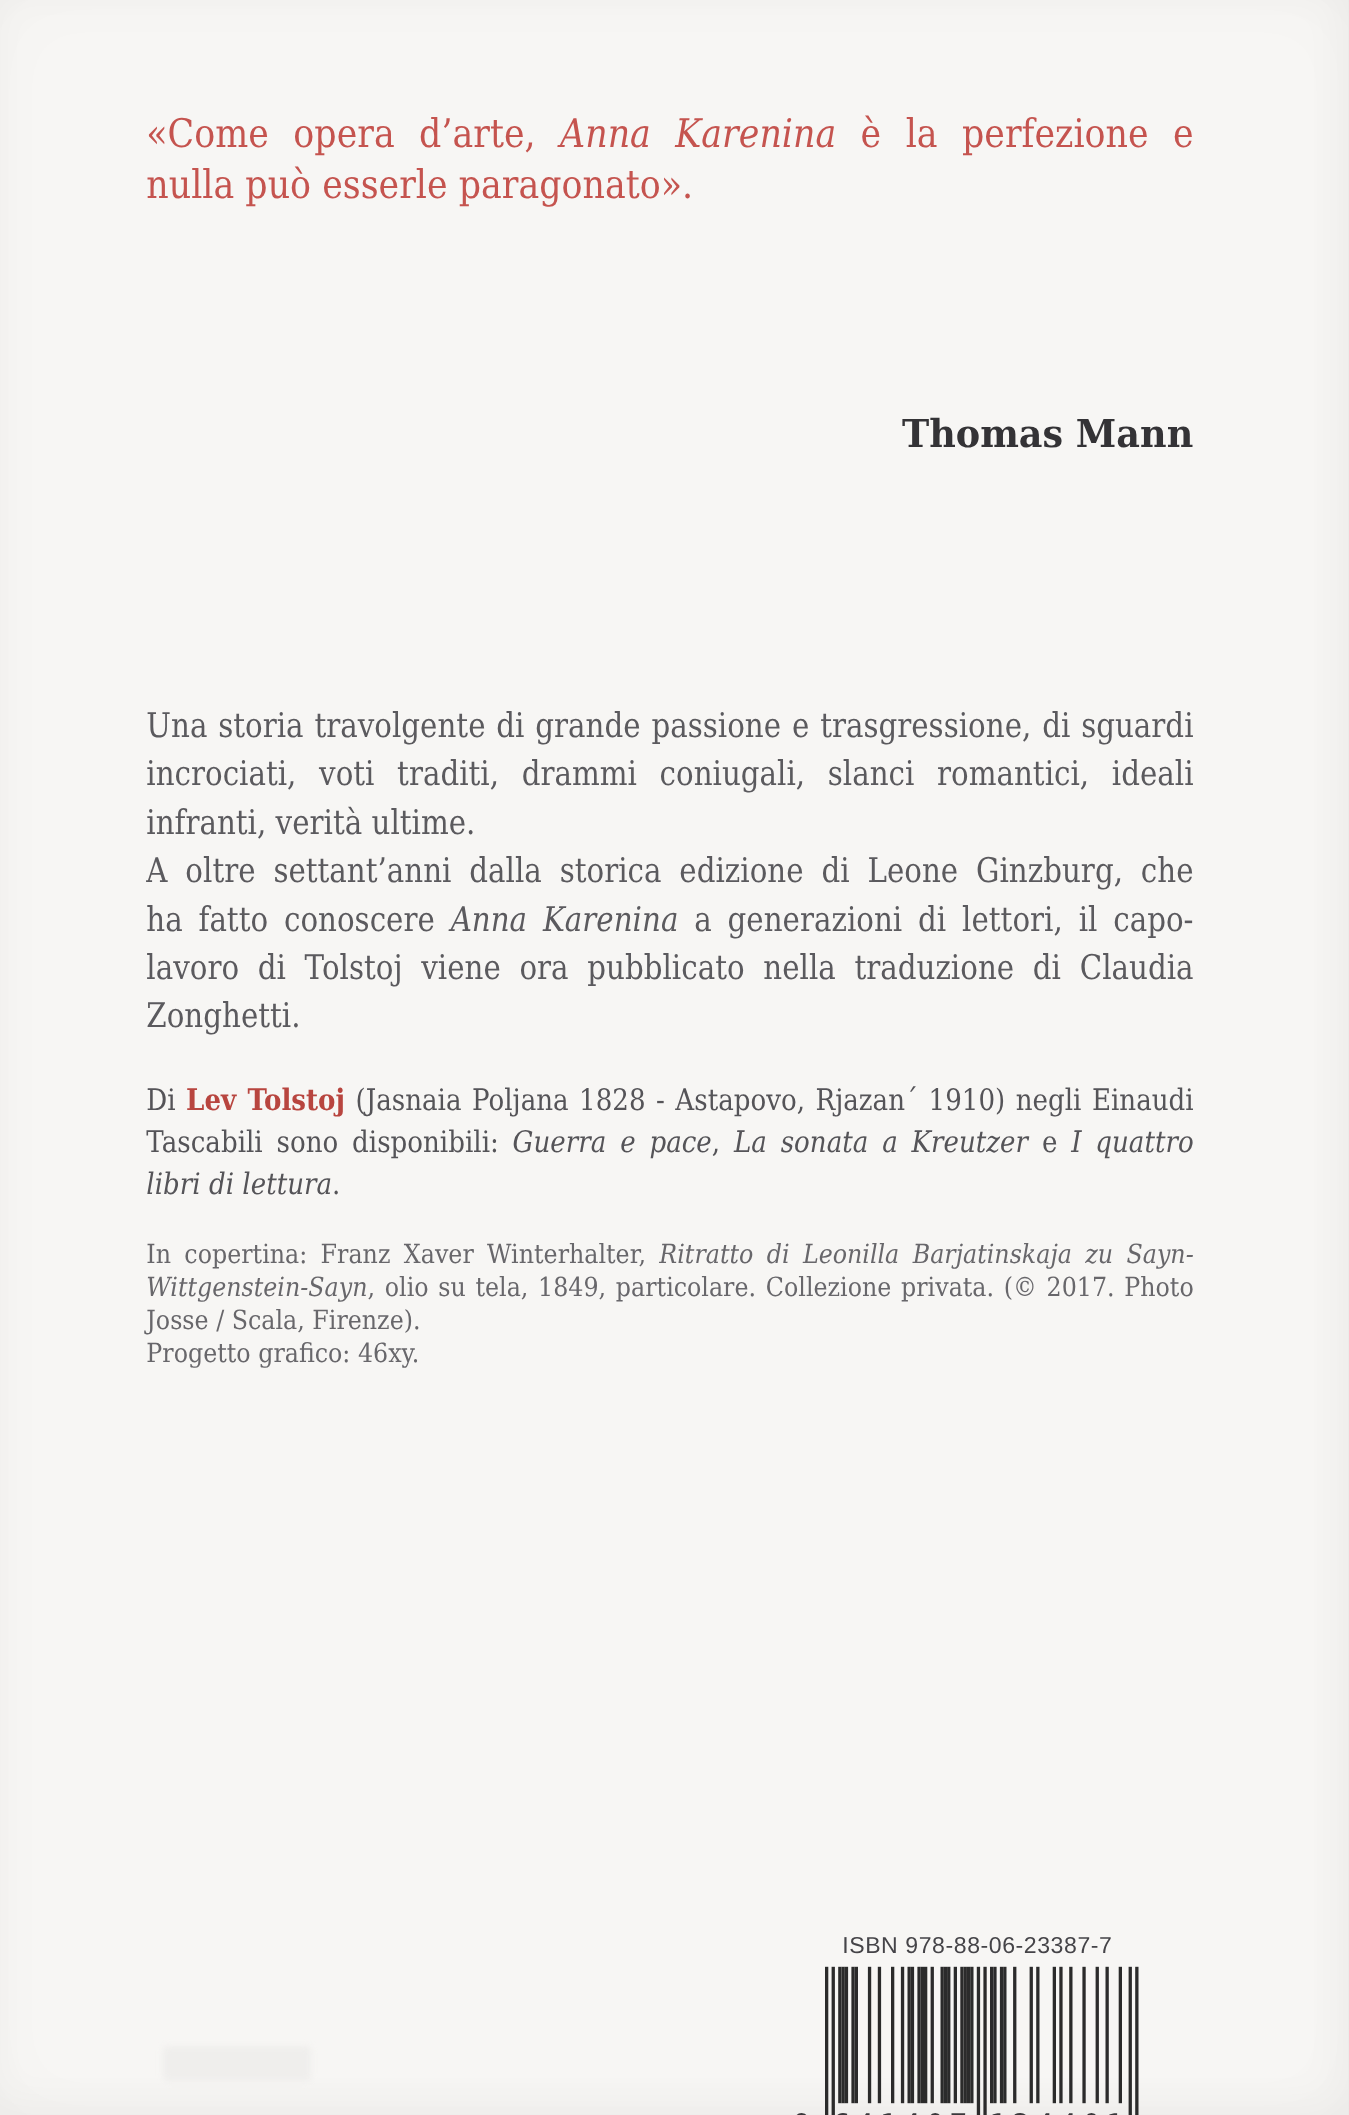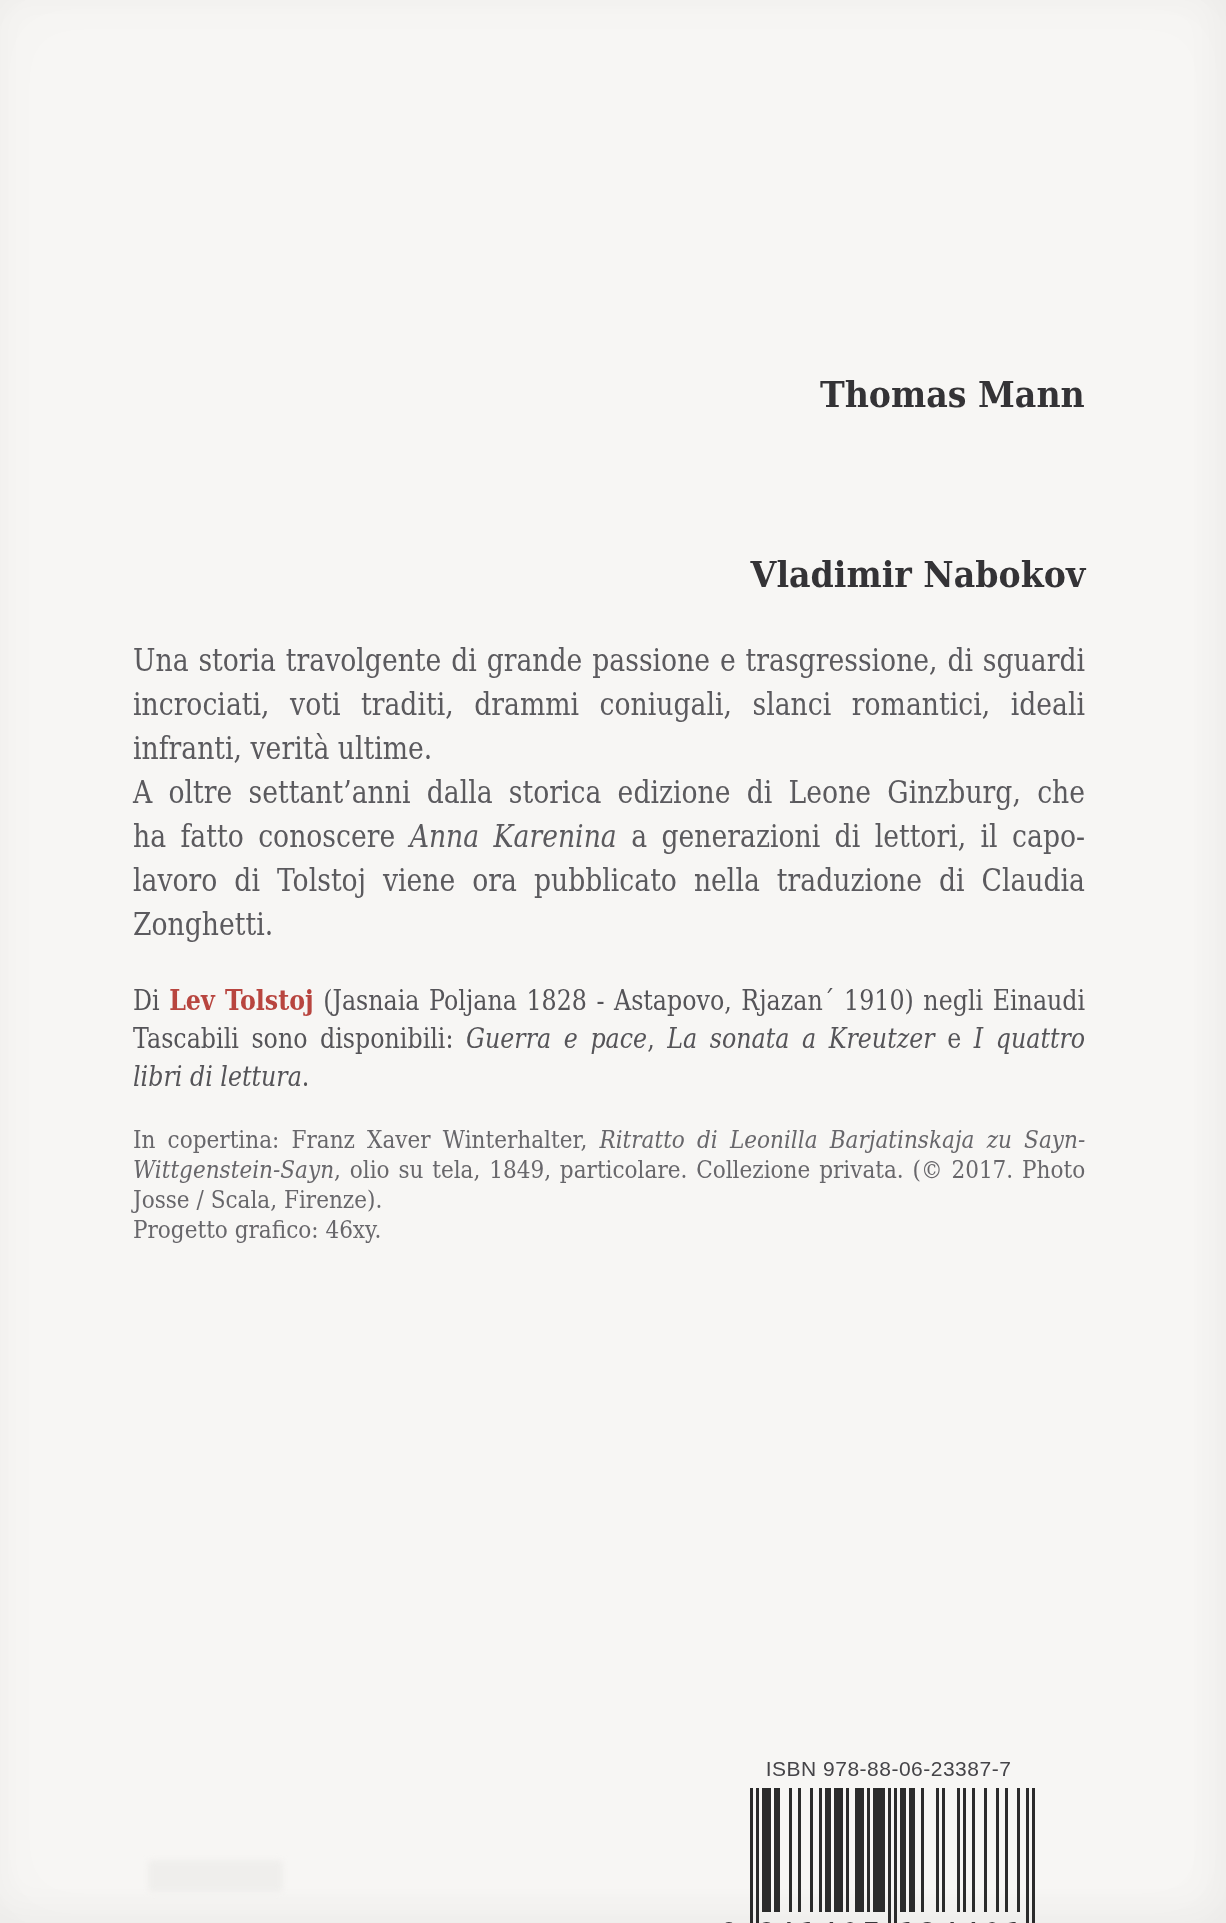--- a/index.html
+++ b/index.html
@@ -30,28 +30,29 @@
   .d0{left:-29px;}
   .d1{left:7px;letter-spacing:5px;}
   .d2{left:149px;letter-spacing:5px;}
   .smudge{position:absolute;left:148px;top:1860px;width:135px;height:32px;background:#e9e8e6;opacity:.55;filter:blur(3px);border-radius:4px;}
 </style>
 </head>
 <body>
 
 <div class="page" style="--red: #c5544f; --nred: #b8453f; background: rgb(247, 246, 244);">
 
+  <div class="block quote" style="top:100px">
+      <div class="rl j"><span>«Come opera d’arte, </span><span class="i">Anna Karenina</span><span> è la perfezione e</span></div>
+      <div class="rl"><span>nulla può esserle paragonato».</span></div>
+    </div>
 
   <div class="block author" style="top:372px">
     <span class="al">Thomas Mann</span>
   </div>
 
-  <div class="block author" style="top:552px">
-    <span class="al">Vladimir Nabokov</span>
-  </div>
 
   <div class="block synopsis" style="top:638px">
       <div class="rl j"><span>Una storia travolgente di grande passione e trasgressione, di sguardi</span></div>
       <div class="rl j"><span>incrociati, voti traditi, drammi coniugali, slanci romantici, ideali</span></div>
       <div class="rl"><span>infranti, verità ultime.</span></div>
       <div class="rl j"><span>A oltre settant’anni dalla storica edizione di Leone Ginzburg, che</span></div>
       <div class="rl j"><span>ha fatto conoscere </span><span class="i">Anna Karenina</span><span> a generazioni di lettori, il capo-</span></div>
       <div class="rl j"><span>lavoro di Tolstoj viene ora pubblicato nella traduzione di Claudia</span></div>
       <div class="rl"><span>Zonghetti.</span></div>
     </div>

